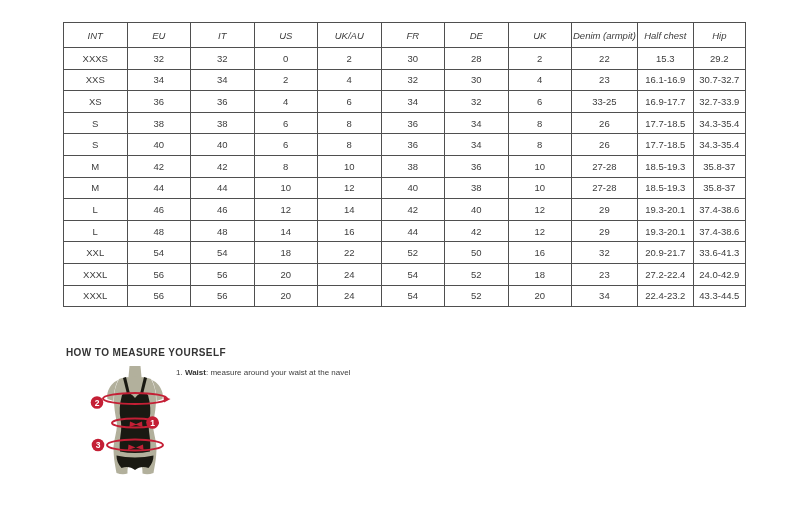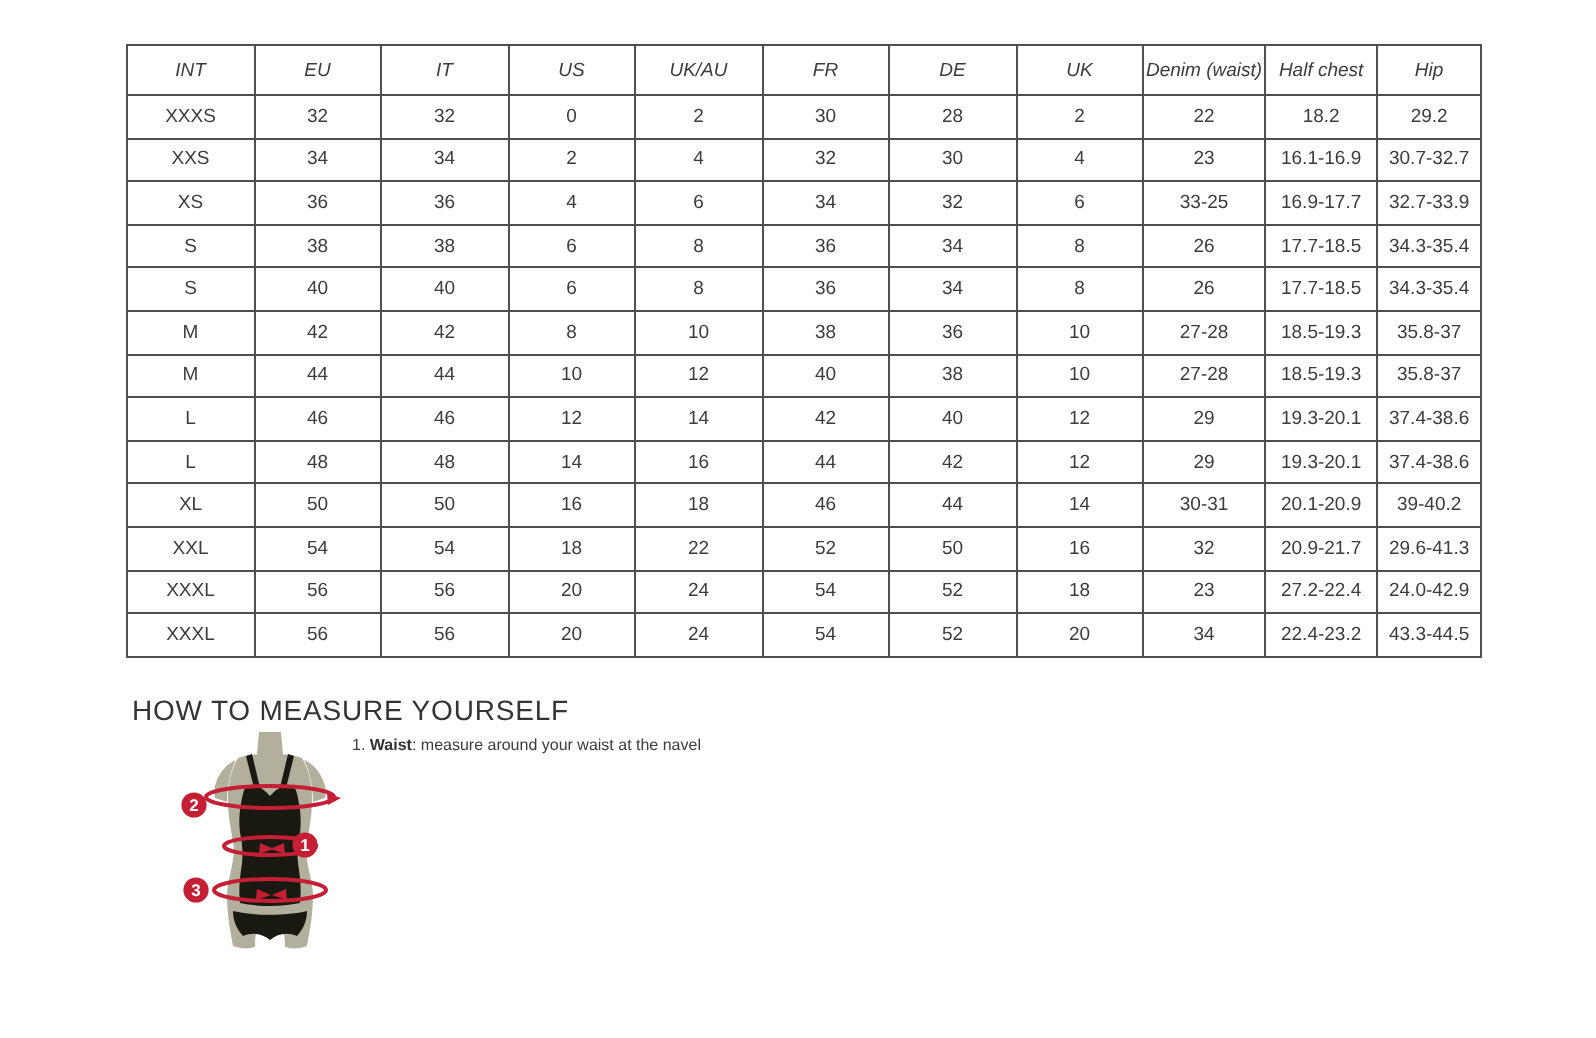--- a/index.html
+++ b/index.html
@@ -21,21 +21,21 @@
   }
   .size-table thead th{height:24px;font-style:italic;}
   .size-table tbody td{height:20.6px;}
   col.c-std{width:63.5px;}
   col.c-denim{width:60px;}
   col.c-half{width:56px;}
   col.c-hip{width:52px;}
   
   .measure-title{
     position:absolute;left:66px;top:347px;
-    font-size:14px;font-weight:normal;letter-spacing:.4px;color:#343434;
+    font-size:10px;font-weight:bold;letter-spacing:.4px;color:#343434;
   }
   .figure-wrap{position:absolute;left:85px;top:366px;width:100px;height:115px;}
   .measure-steps{position:absolute;left:176px;top:368px;font-size:8px;color:#3c3c3c;}
   .measure-steps .step{margin:0 0 8.5px 0;line-height:10px;white-space:nowrap;}
   .measure-steps .step b{font-weight:bold;color:#333;margin-top:36px;}
 </style>
 </head>
 <body>
 
 <table class="size-table">
@@ -55,37 +55,37 @@
   <thead>
     <tr>
         <th>INT</th>
         <th>EU</th>
         <th>IT</th>
         <th>US</th>
         <th>UK/AU</th>
         <th>FR</th>
         <th>DE</th>
         <th>UK</th>
-        <th>Denim (waist)</th>
+        <th>Denim (armpit)</th>
         <th>Half chest</th>
         <th>Hip</th>
       </tr>
   </thead>
   <tbody>
       <tr>
         <td>XXXS</td>
         <td>32</td>
         <td>32</td>
         <td>0</td>
         <td>2</td>
         <td>30</td>
         <td>28</td>
         <td>2</td>
         <td>22</td>
-        <td>18.2</td>
+        <td>15.3</td>
         <td>29.2</td>
       </tr>
       <tr>
         <td>XXS</td>
         <td>34</td>
         <td>34</td>
         <td>2</td>
         <td>4</td>
         <td>32</td>
         <td>30</td>
@@ -179,44 +179,31 @@
         <td>14</td>
         <td>16</td>
         <td>44</td>
         <td>42</td>
         <td>12</td>
         <td>29</td>
         <td>19.3-20.1</td>
         <td>37.4-38.6</td>
       </tr>
       <tr>
-        <td>XL</td>
-        <td>50</td>
-        <td>50</td>
-        <td>16</td>
-        <td>18</td>
-        <td>46</td>
-        <td>44</td>
-        <td>14</td>
-        <td>30-31</td>
-        <td>20.1-20.9</td>
-        <td>39-40.2</td>
-      </tr>
-      <tr>
         <td>XXL</td>
         <td>54</td>
         <td>54</td>
         <td>18</td>
         <td>22</td>
         <td>52</td>
         <td>50</td>
         <td>16</td>
         <td>32</td>
         <td>20.9-21.7</td>
-        <td>29.6-41.3</td>
+        <td>33.6-41.3</td>
       </tr>
       <tr>
         <td>XXXL</td>
         <td>56</td>
         <td>56</td>
         <td>20</td>
         <td>24</td>
         <td>54</td>
         <td>52</td>
         <td>18</td>

